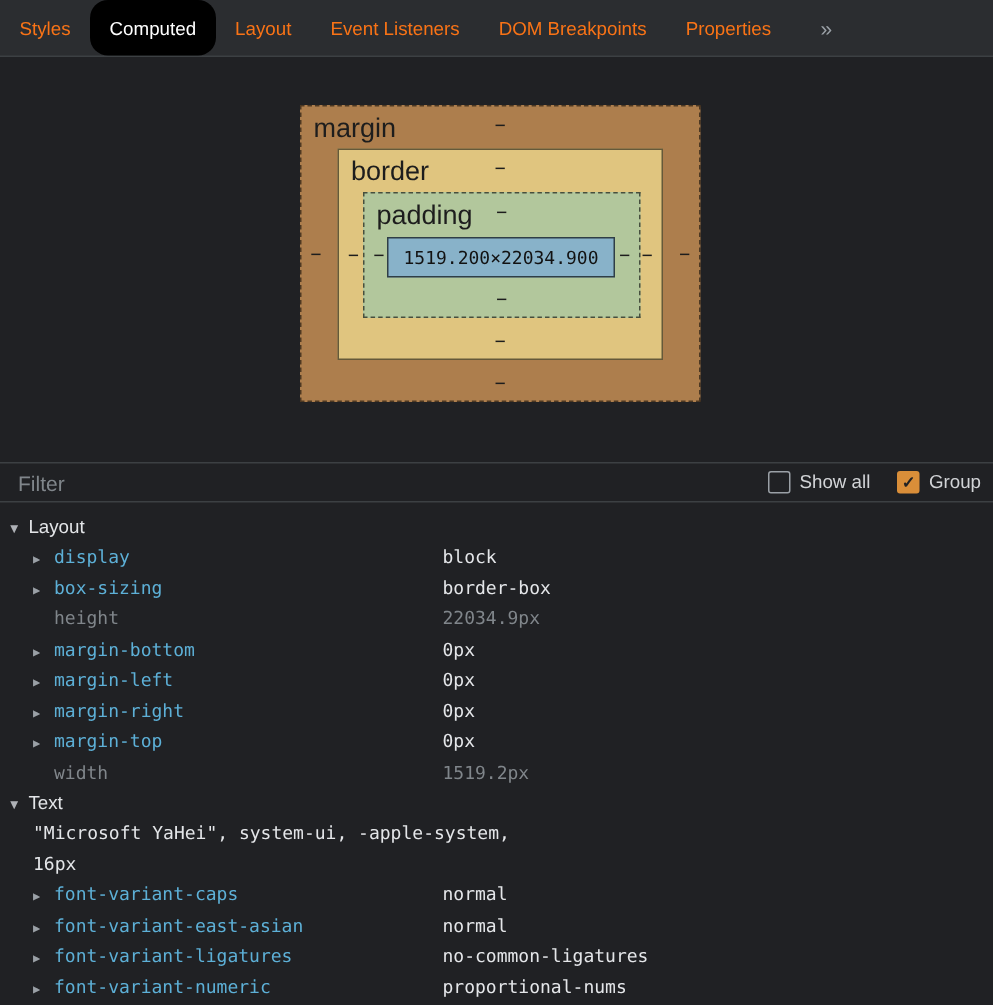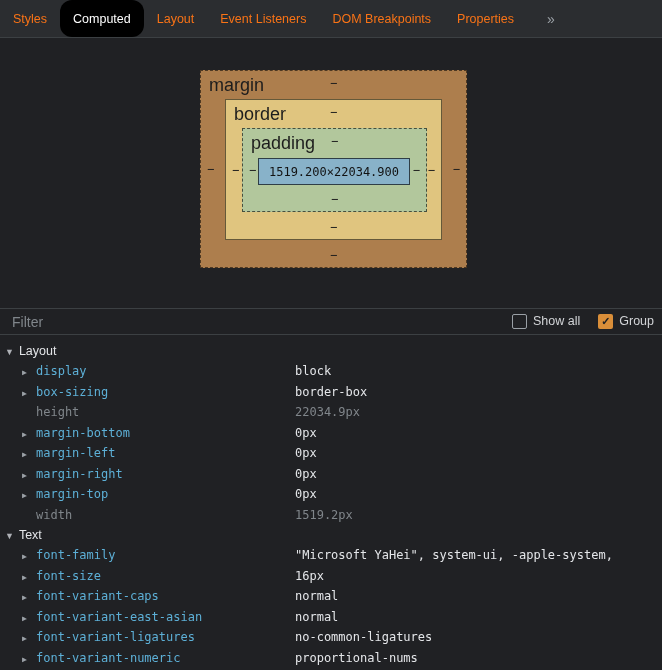--- a/index.html
+++ b/index.html
@@ -247,31 +247,23 @@
       </div>
     <span class="prop-value">1519.2px</span>
   </div>
 
   <div class="group-header">
     <span class="tri"></span>
     <span>Text</span>
   </div>
 
   <div class="prop-row">
-    <div class="name-cell">
-        <span class="arrow"></span>
-        <span class="prop-name">font-family</span>
-      </div>
     <span class="prop-value">"Microsoft YaHei", system-ui, -apple-system,</span>
   </div>
   <div class="prop-row">
-    <div class="name-cell">
-        <span class="arrow"></span>
-        <span class="prop-name">font-size</span>
-      </div>
     <span class="prop-value">16px</span>
   </div>
   <div class="prop-row">
     <div class="name-cell">
         <span class="arrow"></span>
         <span class="prop-name">font-variant-caps</span>
       </div>
     <span class="prop-value">normal</span>
   </div>
   <div class="prop-row">

